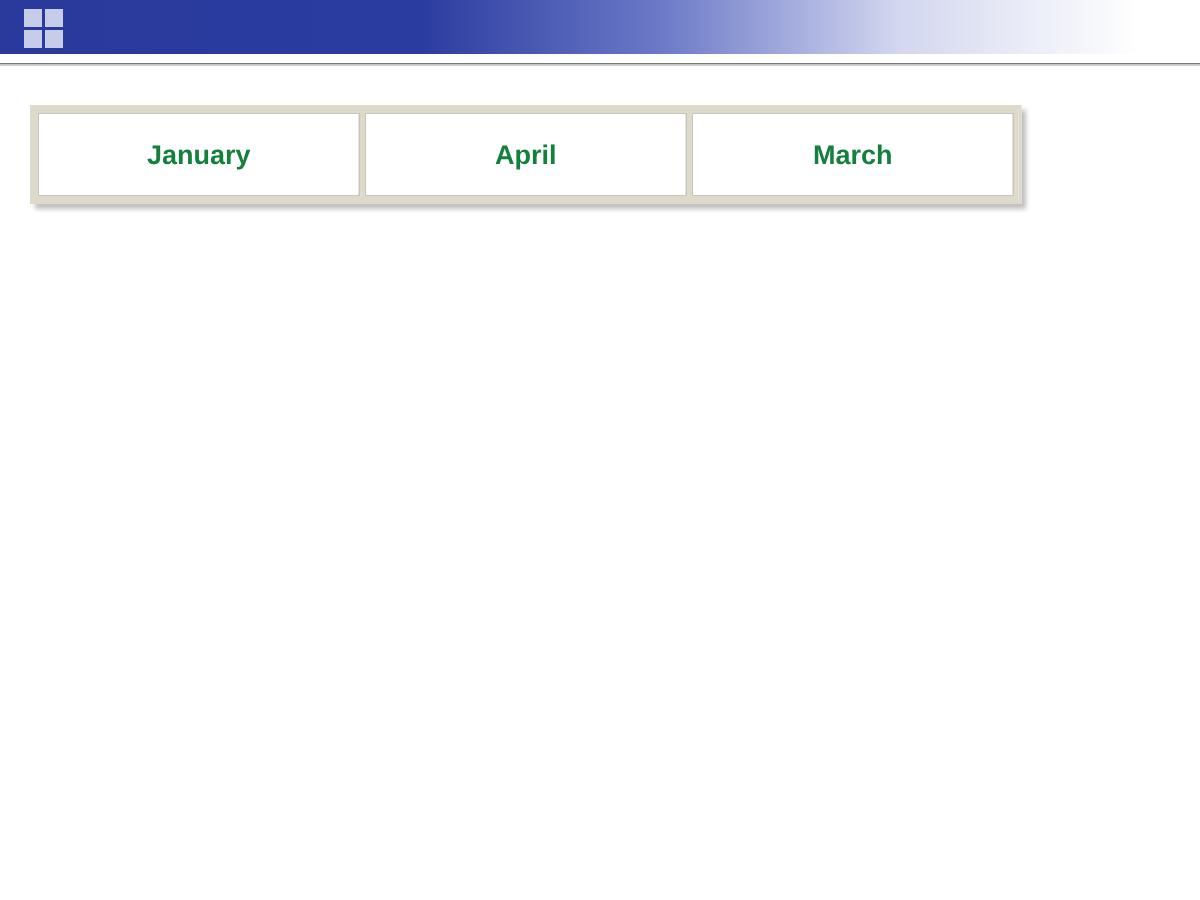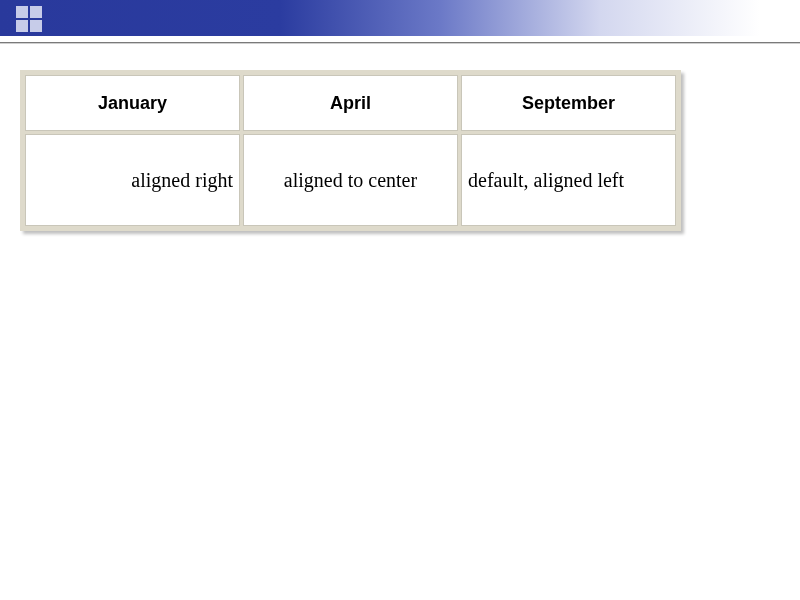--- a/index.html
+++ b/index.html
@@ -46,24 +46,24 @@
     background: #ffffff;
   }
   table {
     border-collapse: separate;
     border-spacing: 3px;
     background: #dedacb;
   }
   th, td {
     background: #ffffff;
     border: 1px solid #c9c6b9;
-    padding: 8px 6px;
+    padding: 8px 26px;
     vertical-align: middle;
     font-size: 20px;
-    color: #000000;
+    color: #15803d;
   }
   th {
     font-family: Verdana, Geneva, sans-serif;
     font-weight: bold;
     font-size: 18px;
     text-align: center;
     height: 56px;
   }
   td { height: 92px; }
   .col { width: 215px; }
@@ -90,25 +90,20 @@
     <table>
       <colgroup>
         <col class="col">
           <col class="col">
           <col class="col">
       </colgroup>
       <thead>
         <tr>
           <th>January</th>
           <th>April</th>
-          <th>September</th>
+          <th>March</th>
         </tr>
       </thead>
       <tbody>
-        <tr>
-          <td class="right">aligned right</td>
-          <td class="center">aligned to center</td>
-          <td class="left">default, aligned left</td>
-        </tr>
       </tbody>
     </table>
   </div>
 </div>
 
 </body></html>

